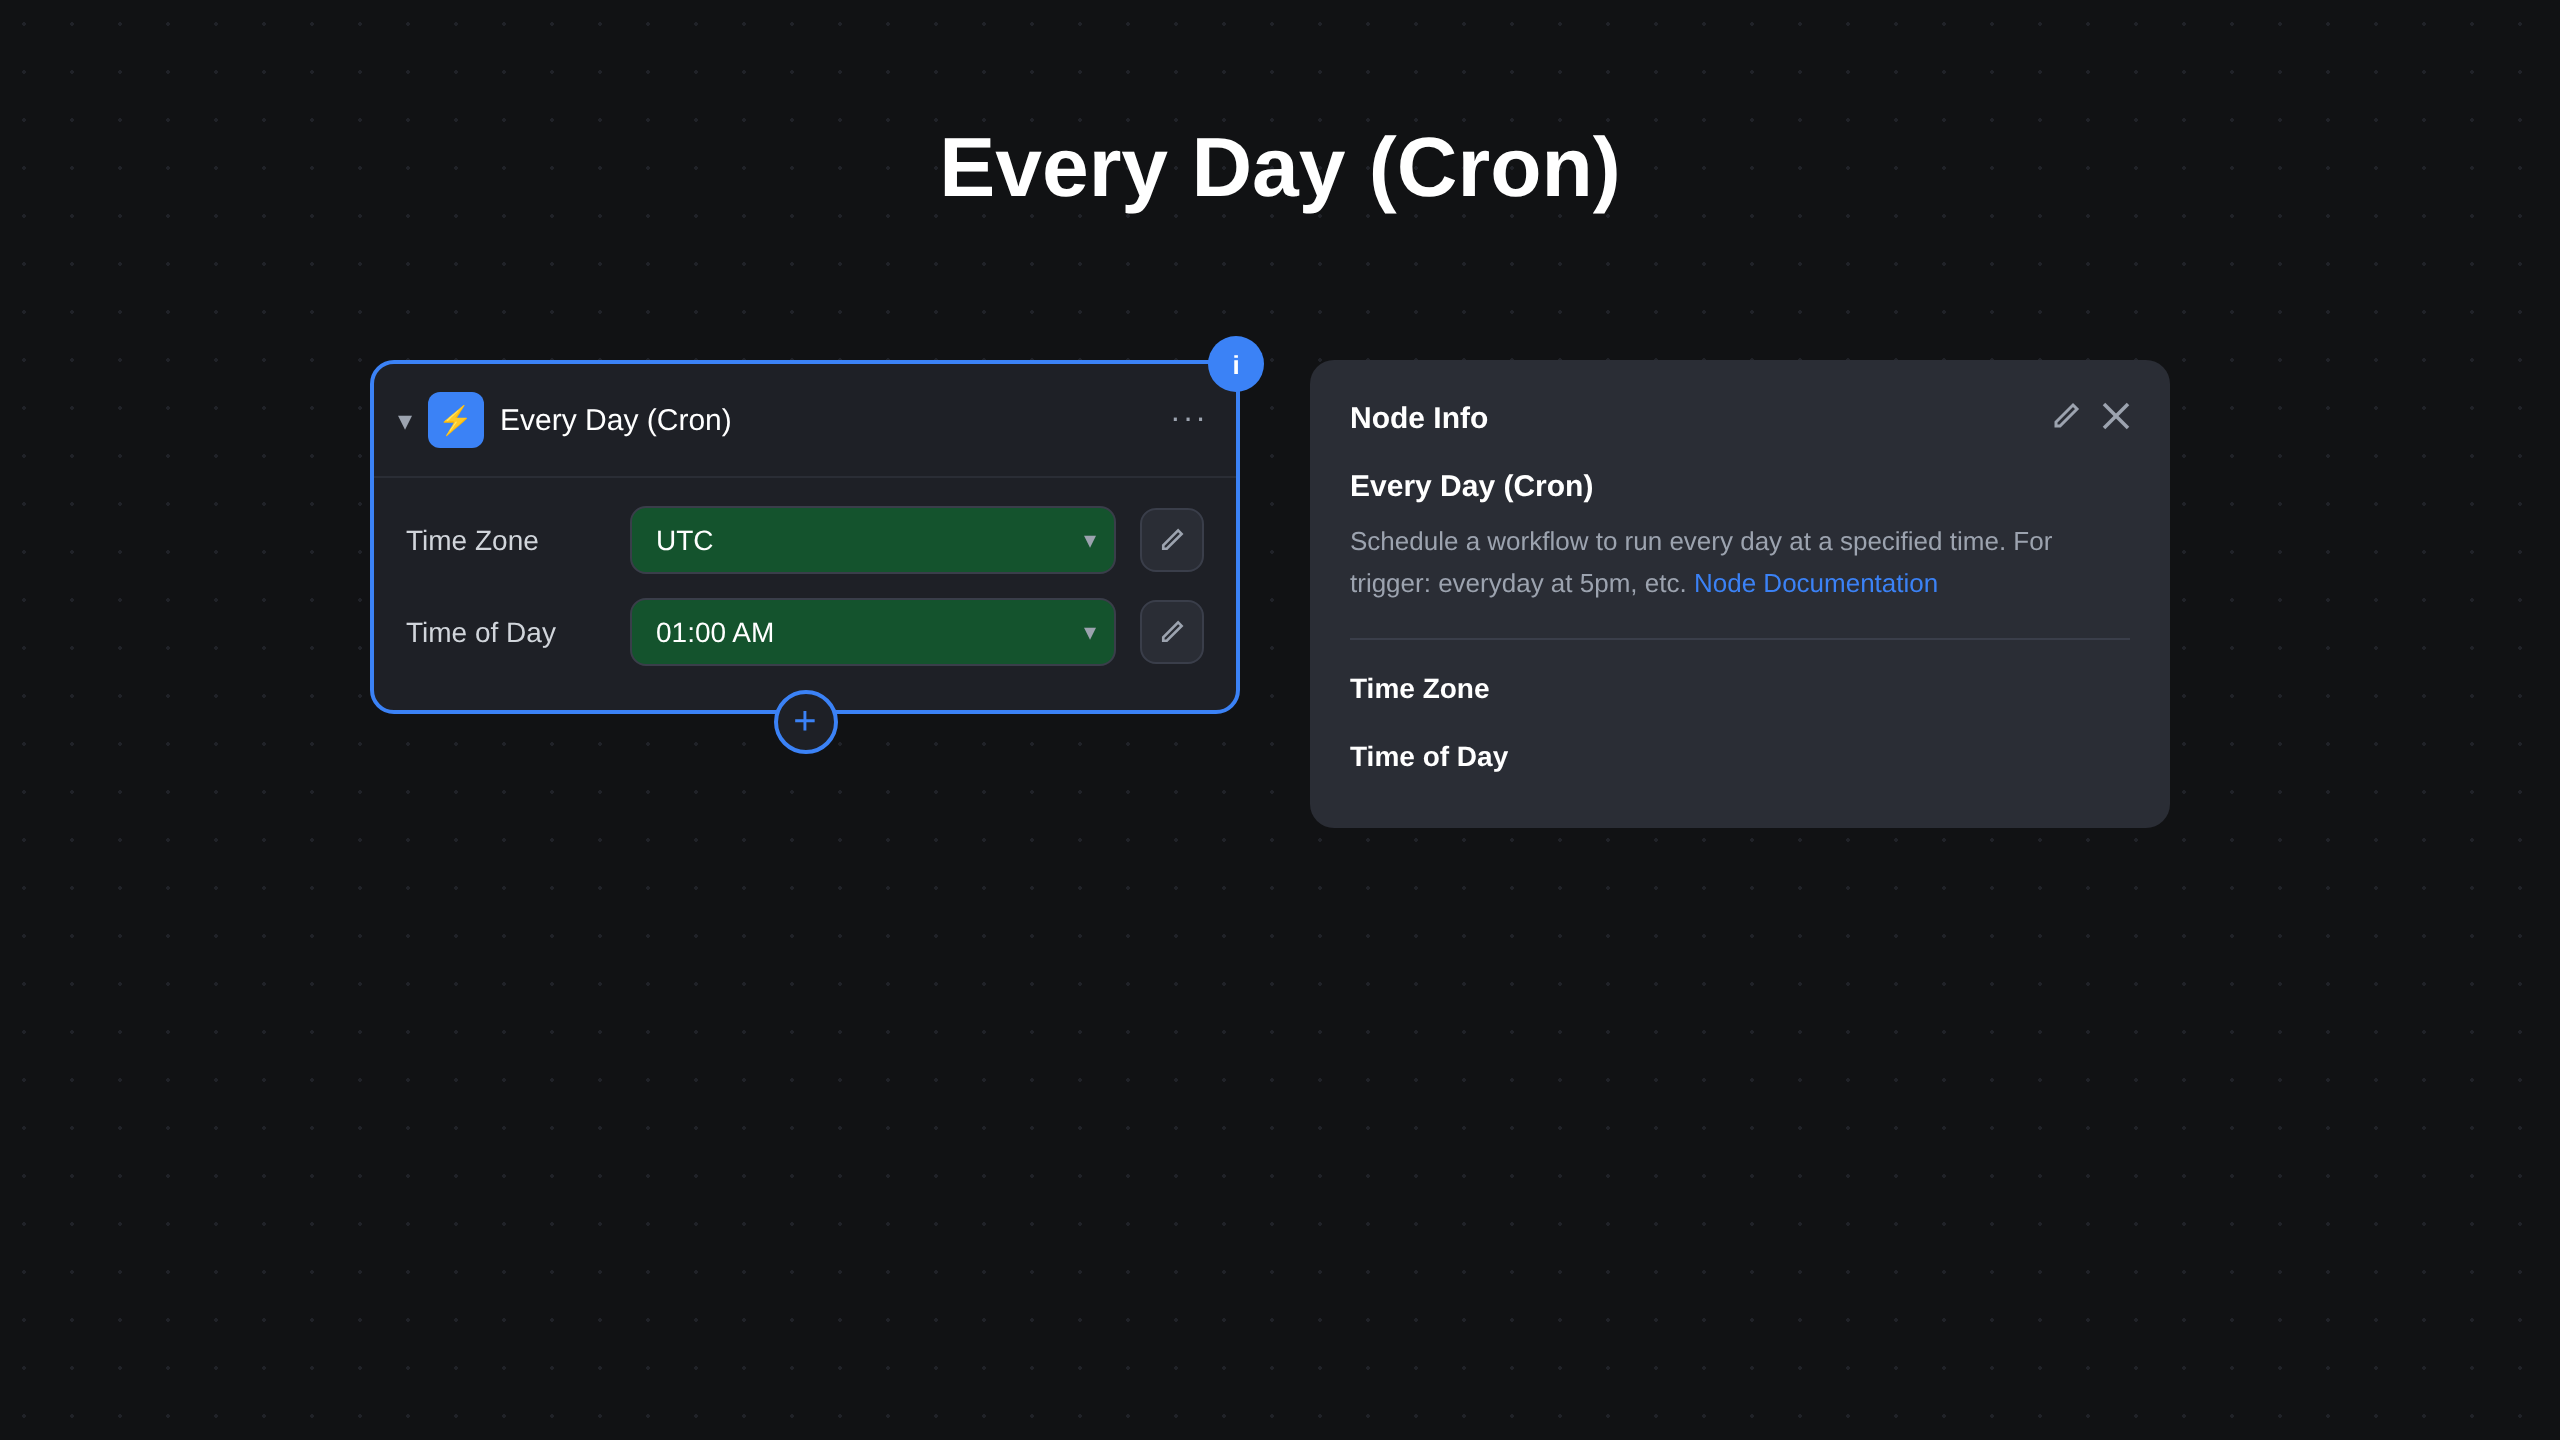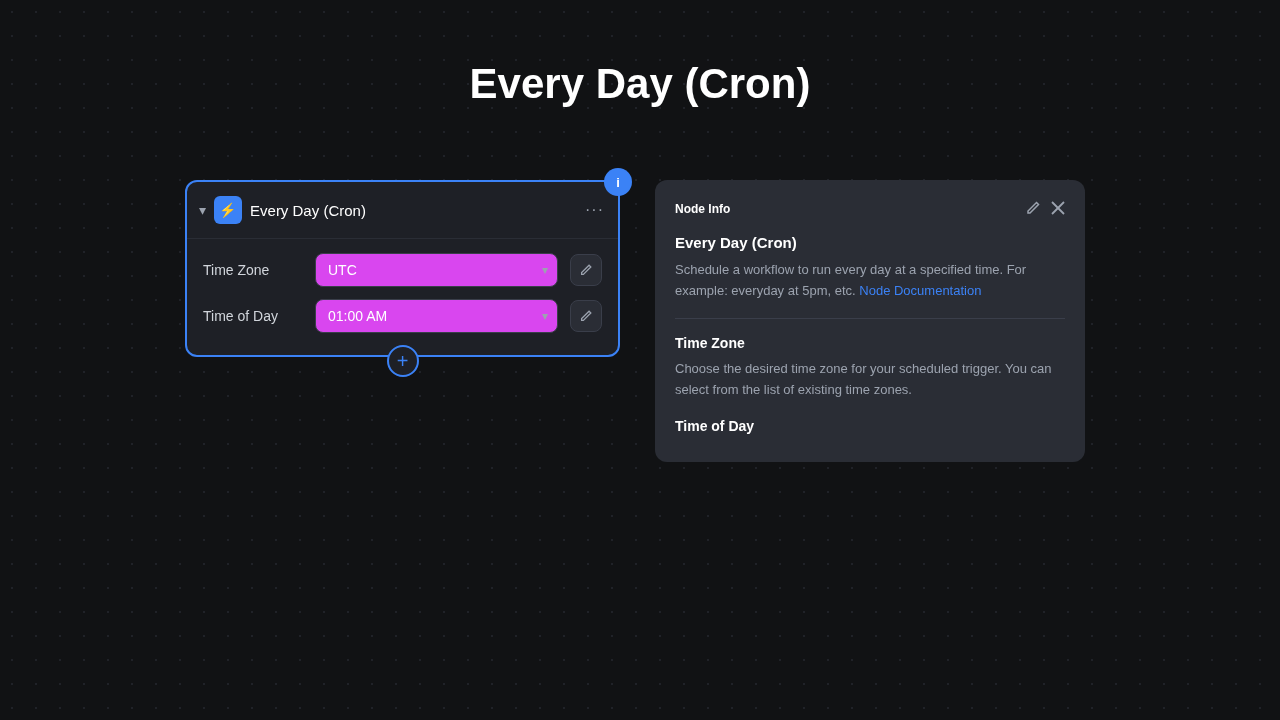--- a/index.html
+++ b/index.html
@@ -131,21 +131,21 @@
       flex-shrink: 0;
     }
 
     .field-select-wrap {
       flex: 1;
       position: relative;
     }
 
     .field-select {
       width: 100%;
-      background: #d946ef;
+      background: #14532d;
       border: 1px solid #3a3e4a;
       border-radius: 8px;
       color: #ffffff;
       font-size: 14px;
       padding: 8px 36px 8px 12px;
       appearance: none;
       cursor: pointer;
       outline: none;
     }
 
@@ -207,21 +207,21 @@
 
     .panel-header {
       display: flex;
       align-items: center;
       justify-content: space-between;
       margin-bottom: 16px;
     }
 
     .panel-title {
       color: #ffffff;
-      font-size: 12px;
+      font-size: 15px;
       font-weight: 600;
     }
 
     .panel-actions {
       display: flex;
       gap: 10px;
       align-items: center;
     }
 
     .panel-action-btn {
@@ -347,30 +347,29 @@
           <line x1="1" y1="1" x2="13" y2="13"></line>
           <line x1="13" y1="1" x2="1" y2="13"></line>
         </svg>
       </button>
     </div>
   </div>
 
   <div>
     <p class="panel-main-title">Every Day (Cron)</p>
     <p class="panel-main-desc">
-      <span>Schedule a workflow to run every day at a specified time. For example: everyday at 5pm, etc.</span>
+      <span>Schedule a workflow to run every day at a specified time. For trigger: everyday at 5pm, etc.</span>
       <span> </span>
       <a class="doc-link" href="#">Node Documentation</a>
     </p>
   </div>
 
   <div class="panel-divider"></div>
 
   <div style="margin-bottom: 18px;">
     <p class="panel-section-title">Time Zone</p>
-    <p class="panel-section-desc">Choose the desired time zone for your scheduled trigger. You can select from the list of existing time zones.</p>
   </div>
 
   <div>
     <p class="panel-section-title">Time of Day</p>
   </div>
 
 </div>
 
 </body></html>

